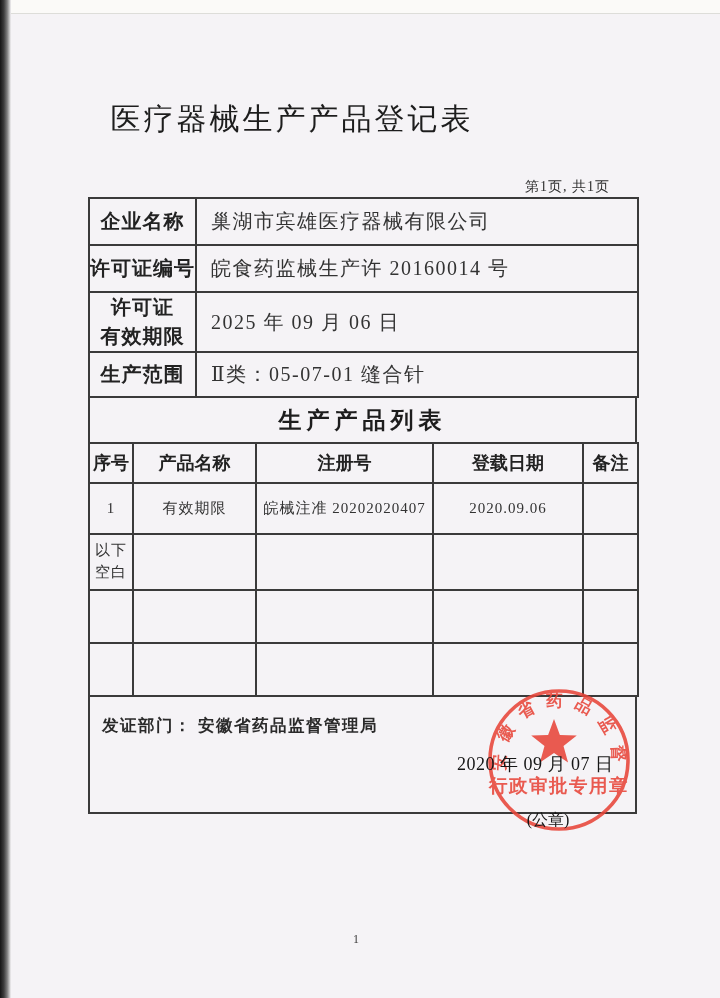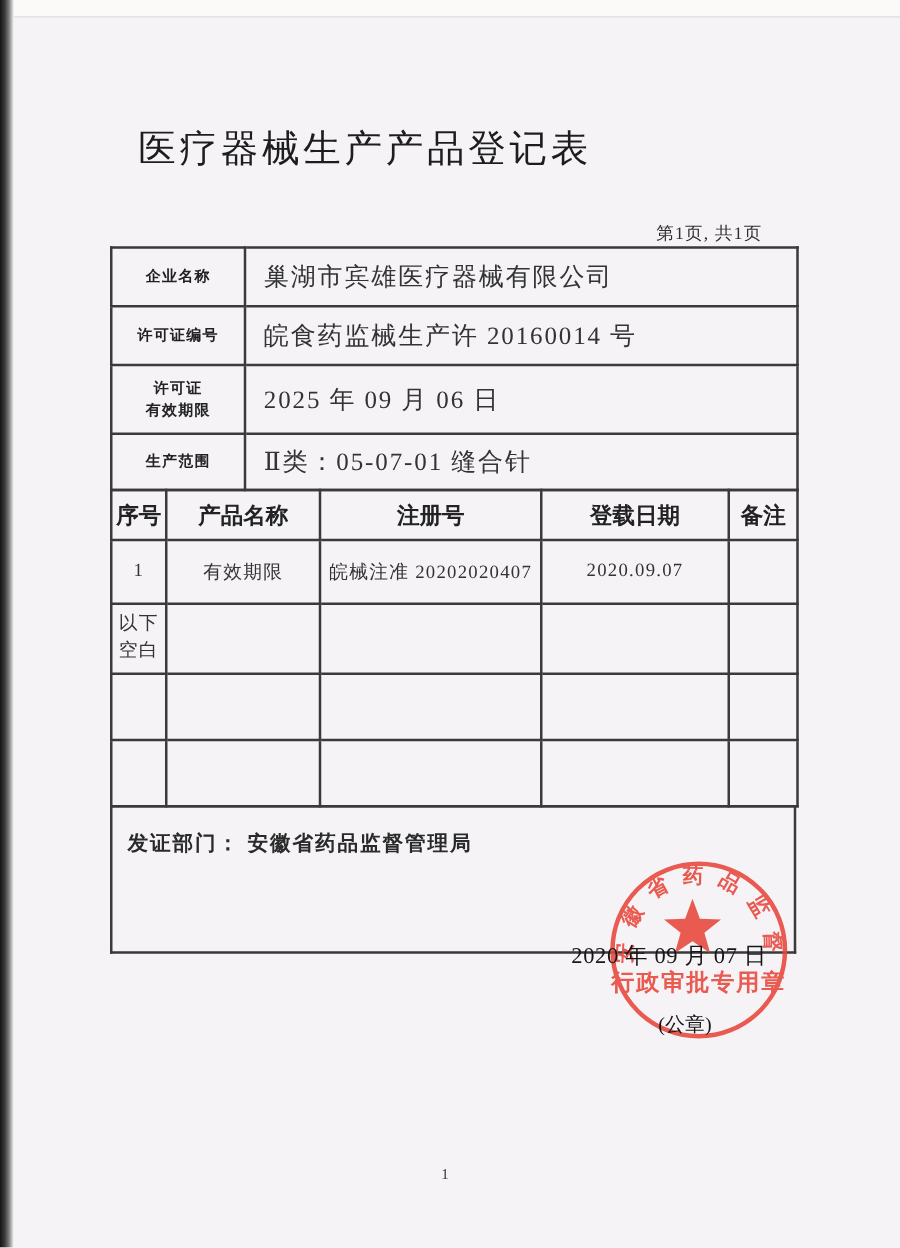--- a/index.html
+++ b/index.html
@@ -36,21 +36,21 @@
   .table-wrap { position: absolute; left: 88px; top: 197px; width: 549px; z-index: 2; }
   table.doc {
     border-collapse: collapse; table-layout: fixed; width: 549px;
     font-size: 16px; color: #2e2e2e;
   }
   table.doc + table.doc { margin-top: -2px; }
   table.doc td { border: 2px solid #3a3a3a; padding: 0; overflow: hidden; }
   .lbl {
     text-align: center; vertical-align: middle;
     font-family: "Liberation Sans", "DejaVu Sans", sans-serif;
-    font-weight: bold; font-size: 12px; letter-spacing: 1px; color: #222;
+    font-weight: bold; font-size: 20px; letter-spacing: 1px; color: #222;
   }
   .val {
     text-align: left; vertical-align: middle; padding-left: 14px !important;
     font-size: 20px; letter-spacing: 1.5px; color: #333;
   }
   .section-title {
     text-align: center; vertical-align: middle;
     font-size: 23px; font-weight: bold; letter-spacing: 5px; color: #1d1d1d;
   }
   .col-head {
@@ -115,20 +115,27 @@
       </td>
       <td class="val">2025 年 09 月 06 日</td>
     </tr>
     <tr style="height:45px">
       <td class="lbl">生产范围</td>
       <td class="val">Ⅱ类：05-07-01 缝合针</td>
     </tr>
   </tbody>
     </table>
 
+  <table class="doc">
+    <tbody>
+        <tr style="height:46px">
+      <td class="section-title">生产产品列表</td>
+    </tr>
+  </tbody>
+    </table>
 
   <table class="doc">
     <colgroup>
       <col style="width:44px">
         <col style="width:123px">
         <col style="width:177px">
       <col style="width:150px">
         <col style="width:55px">
     </colgroup>
     <tbody>
@@ -136,21 +143,21 @@
       <td class="col-head">序号</td>
       <td class="col-head">产品名称</td>
       <td class="col-head">注册号</td>
       <td class="col-head">登载日期</td>
       <td class="col-head">备注</td>
     </tr>
     <tr style="height:51px">
       <td class="cell">1</td>
       <td class="cell">有效期限</td>
       <td class="cell">皖械注准 20202020407</td>
-      <td class="cell">2020.09.07</td>
+      <td class="cell">2020.09.06</td>
       <td class="cell"></td>
     </tr>
     <tr style="height:56px">
       <td class="cell two-line">
         <div>以下</div>
         <div>空白</div>
       </td>
       <td></td>
       <td></td>
       <td></td>

